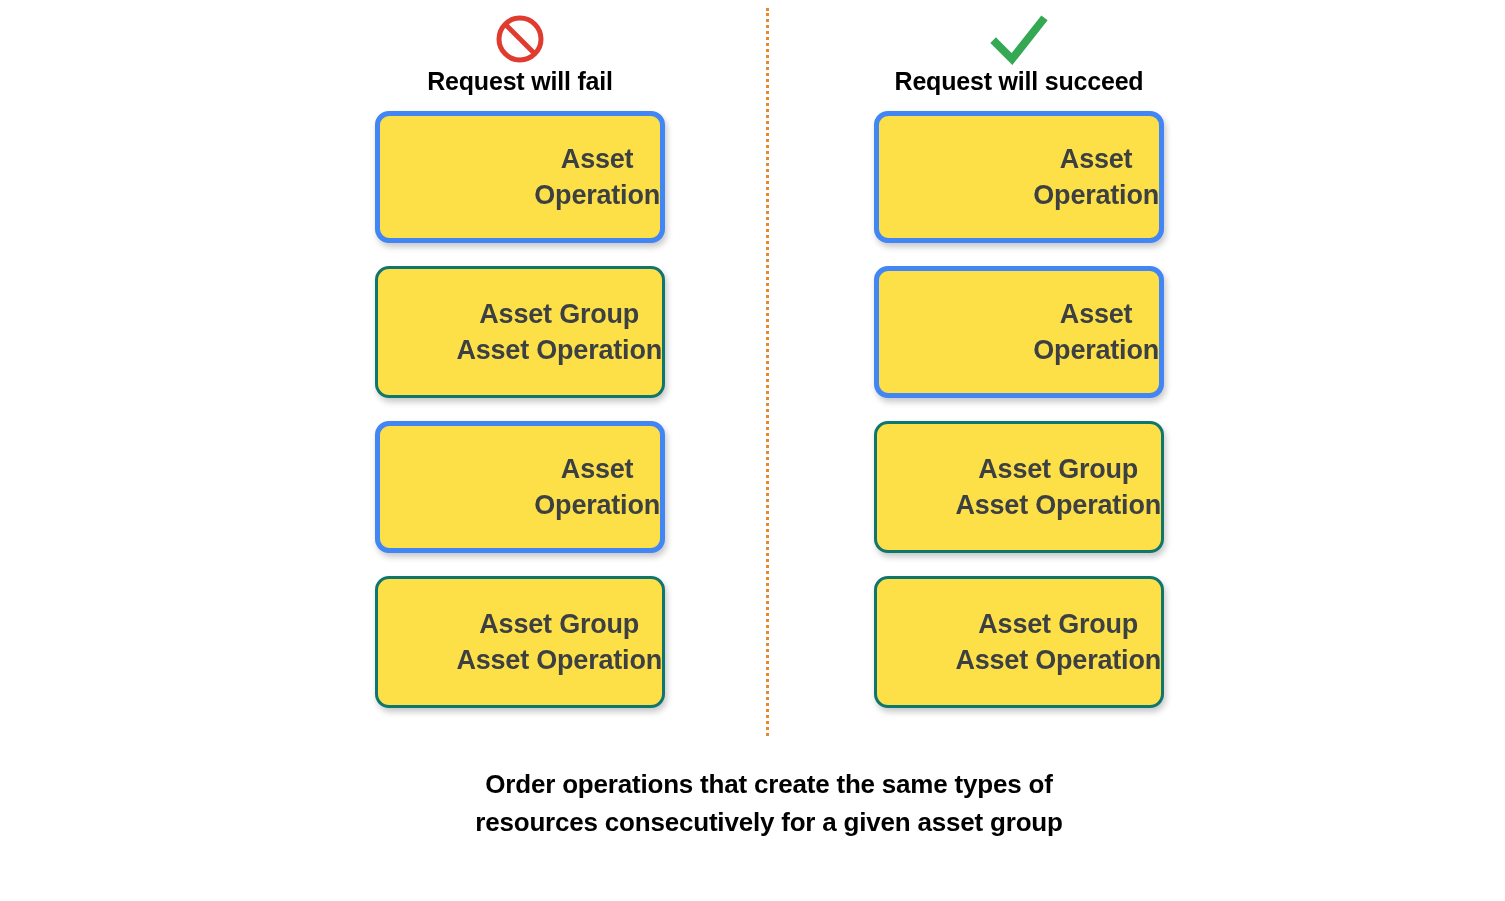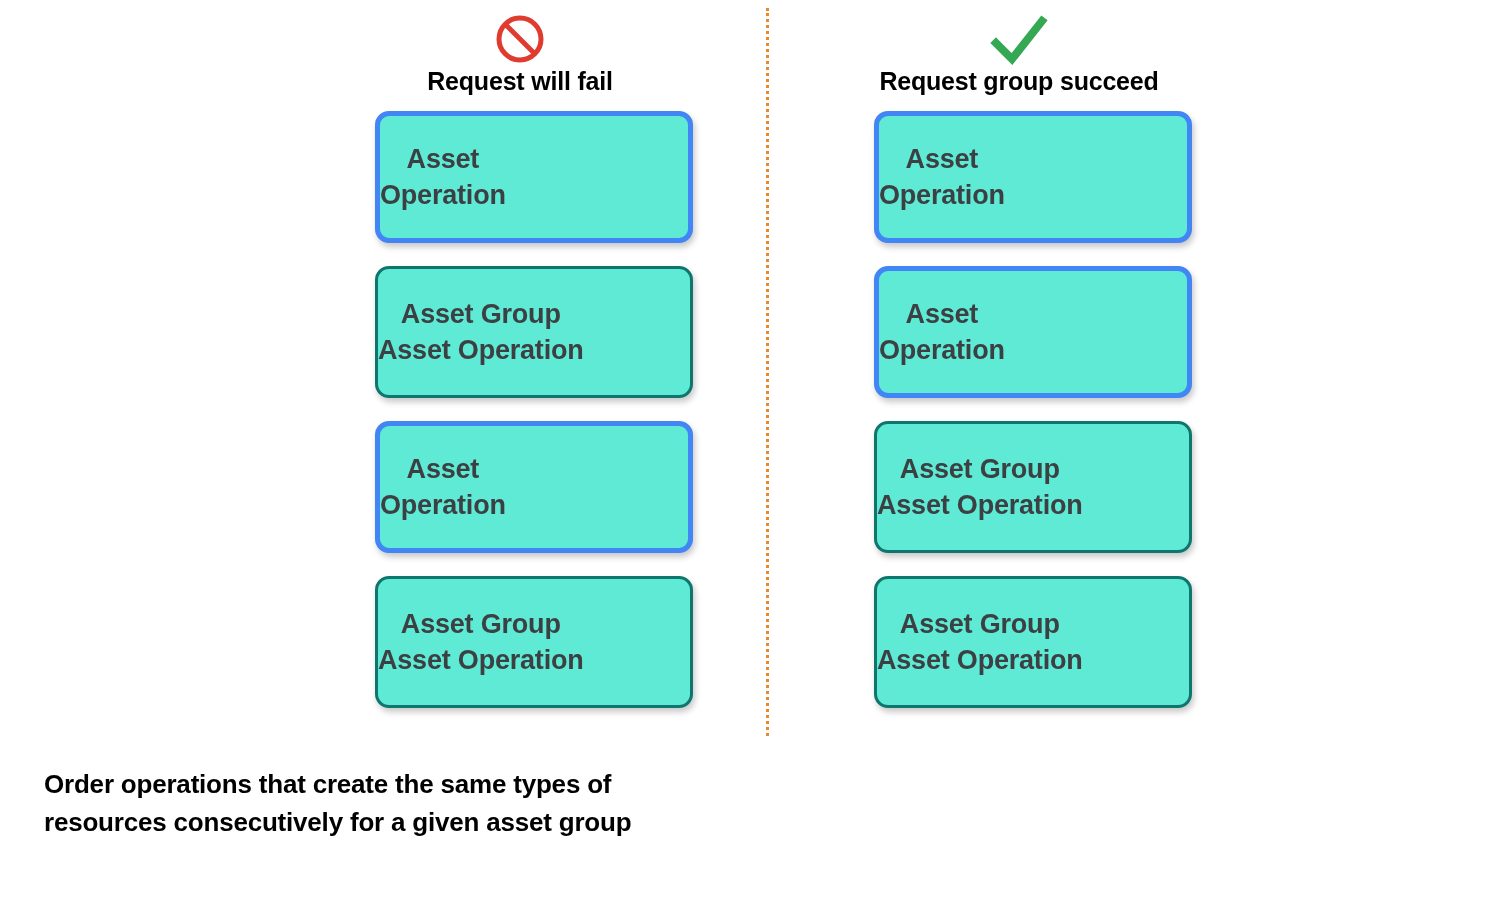--- a/index.html
+++ b/index.html
@@ -65,28 +65,28 @@
 
   
   .box-list {
     position: absolute;
     top: 111px;
     left: 0;
     width: 290px;
   }
   .box {
     box-sizing: border-box;
-    width: 318px;
+    width: 290px;
     height: 132px;
     margin-bottom: 23px;
-    background: #5eead4;
+    background: #fde047;
     border-radius: 14px;
     display: flex;
     align-items: center;
-    justify-content: flex-start;
+    justify-content: flex-end;
     box-shadow: 2px 4px 6px rgba(0,0,0,0.22);
   }
   .box:last-child { margin-bottom: 0; }
   .box.blue   { border: 5px solid #4285f4; }
   .box.orange { border: 3px solid #0f766e; }
 
   .box-label {
     font-size: 27px;
     font-weight: bold;
     color: #3c4043;
@@ -95,20 +95,21 @@
     letter-spacing: -0.2px;
     white-space: pre-line;
   }
 
   
   .caption {
     position: absolute;
     left: 0;
     top: 766px;
     width: 1450px;
+    text-align: center;
     font-size: 26px;
     font-weight: bold;
     color: #000000;
     line-height: 1.45;
     letter-spacing: -0.2px;
     white-space: pre-line;
   }
 </style>
 </head>
 <body>
@@ -150,21 +151,21 @@
   </div>
 
   <div class="column succeed">
 
     <div class="col-header">
       <div class="col-icon">
         <svg width="62" height="52" viewBox="0 0 62 52" aria-hidden="true">
           <polyline points="8,30 24,46 54,8" fill="none" stroke="#34a853" stroke-width="8" stroke-linecap="square" stroke-linejoin="miter"></polyline>
         </svg>
       </div>
-      <div class="col-title">Request group succeed</div>
+      <div class="col-title">Request will succeed</div>
     </div>
 
     <div class="box-list">
       <div class="box blue">
         <div class="box-label">Asset
 Operation</div>
       </div>
       <div class="box blue">
         <div class="box-label">Asset
 Operation</div>

